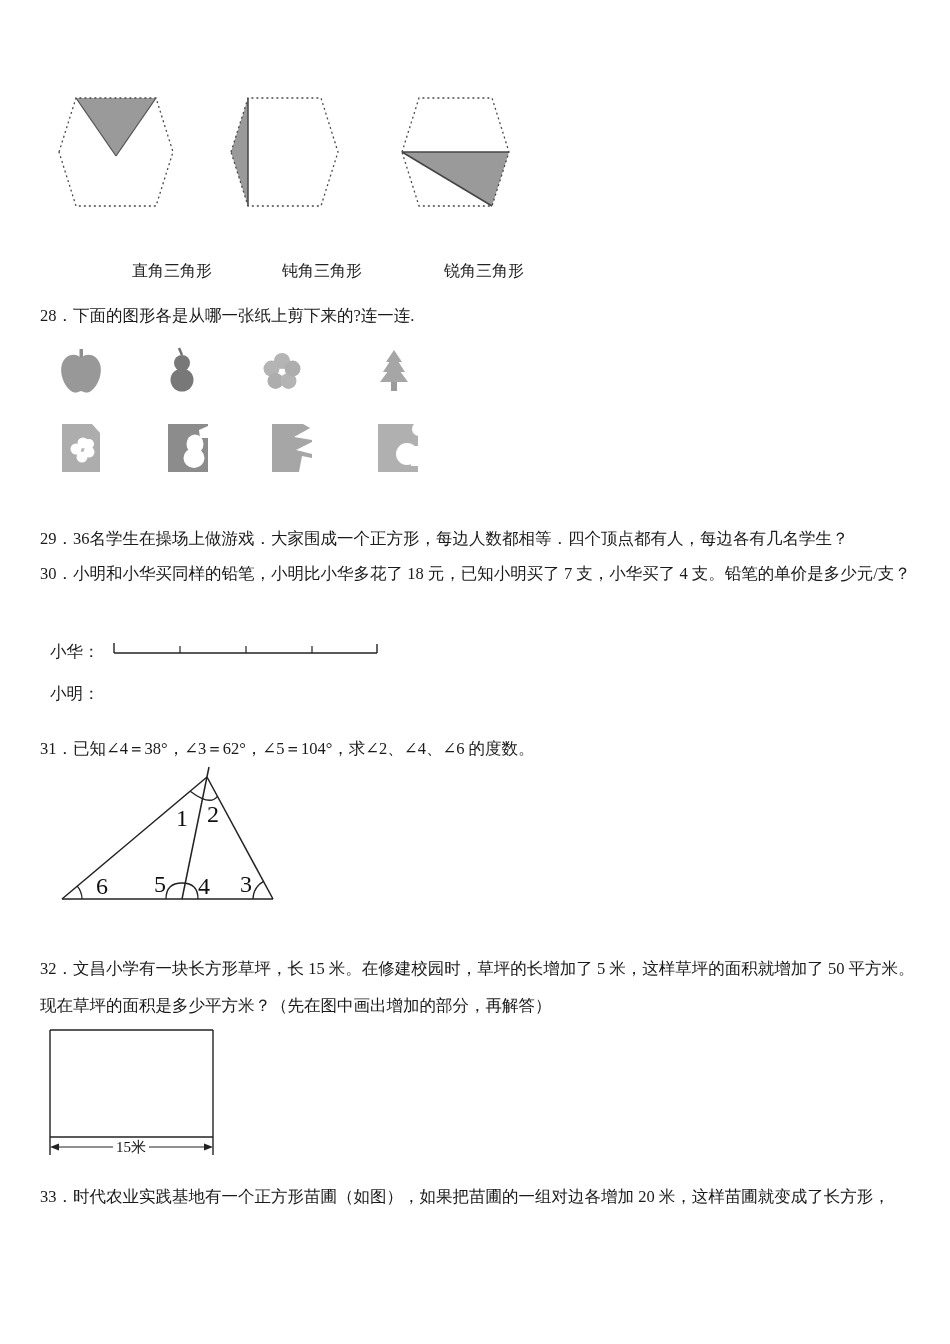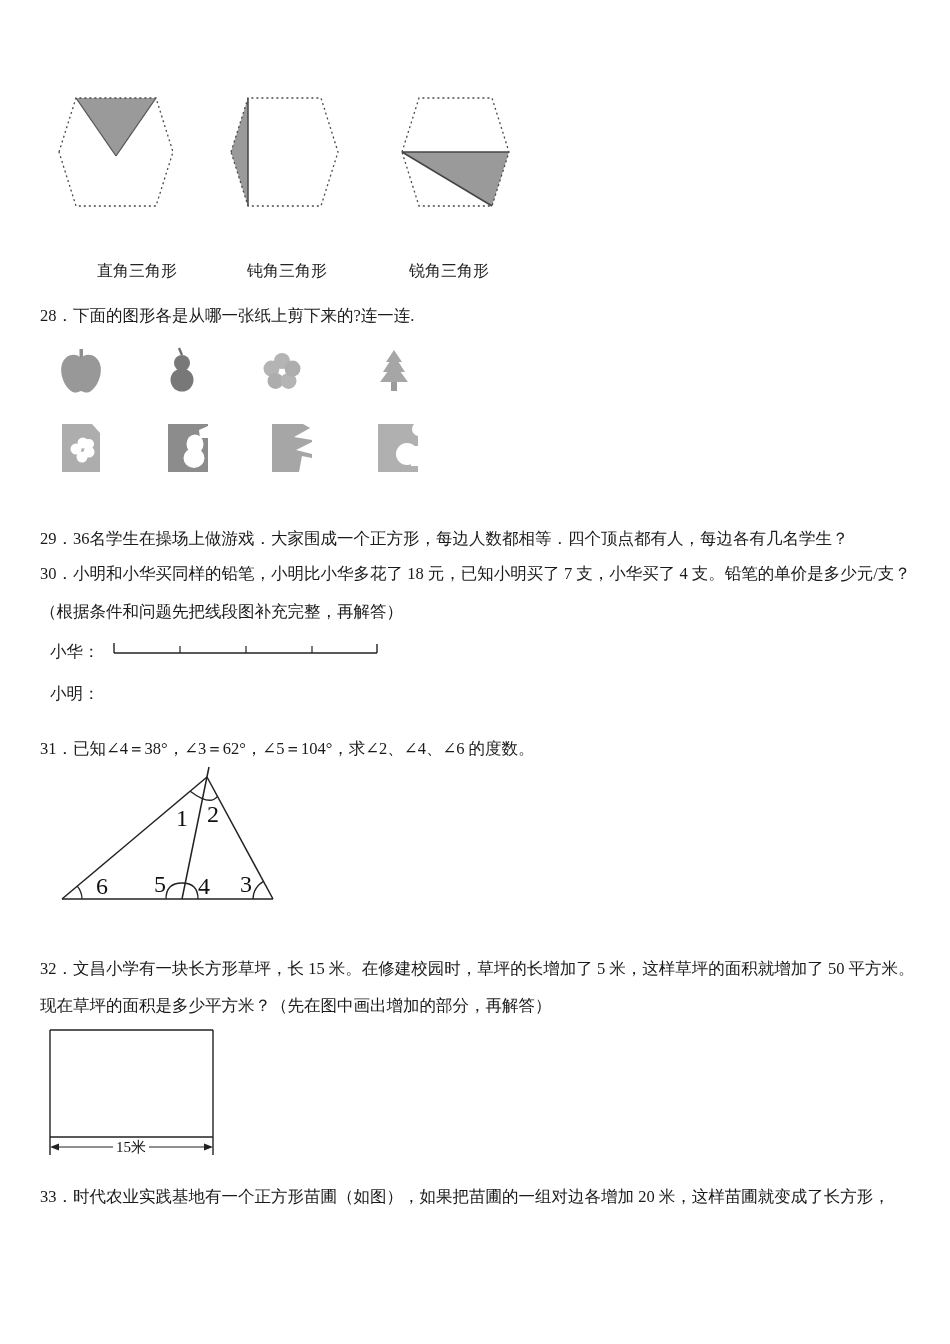--- a/index.html
+++ b/index.html
@@ -3,21 +3,21 @@
 <meta charset="utf-8">
 <style>
   html,body{margin:0;padding:0;background:#fff;}
   .page{
     position:relative;width:950px;height:1344px;background:#ffffff;
     font-family:"Liberation Serif","DejaVu Serif",serif;color:#1a1a1a;overflow:hidden;
   }
   .t{position:absolute;font-size:16.5px;white-space:nowrap;text-align:center;}
   .para{position:absolute;font-size:16.5px;line-height:37px;white-space:normal;font-family:Liberation Serif, serif;}
   .fig{position:absolute;}
-  .hexlabel{position:absolute;top:261px;width:150px;text-align:center;font-size:16px;color:#222;}
+  .hexlabel{position:absolute;top:261px;width:150px;text-align:right;font-size:16px;color:#222;}
   svg text{font-family:"Liberation Serif","DejaVu Serif",serif;}
 </style>
 </head>
 <body>
 
 <div class="page">
 
   <svg class="fig" style="left:40px;top:90px" width="480" height="200" viewBox="0 0 480 200">
 
     <g>
@@ -98,21 +98,20 @@
     <g>
       <rect x="333" y="84" width="40" height="48" fill="#b0b0b0"></rect>
       <circle cx="374" cy="89" r="7" fill="#ffffff"></circle>
       <circle cx="362" cy="114" r="11" fill="#ffffff"></circle>
       <rect x="366" y="106" width="7" height="20" fill="#ffffff"></rect>
     </g>
   </svg>
 
   <div class="t" style="left:40px;top:528px">29．36名学生在操场上做游戏．大家围成一个正方形，每边人数都相等．四个顶点都有人，每边各有几名学生？</div>
   <div class="t" style="left:40px;top:563px">30．小明和小华买同样的铅笔，小明比小华多花了 18 元，已知小明买了 7 支，小华买了 4 支。铅笔的单价是多少元/支？</div>
-  <div class="t" style="left:40px;top:601px">（根据条件和问题先把线段图补充完整，再解答）</div>
 
   <div class="t" style="left:50px;top:641px">小华：</div>
   <svg class="fig" style="left:105px;top:638px" width="285" height="22" viewBox="0 0 285 22">
     <line x1="9" y1="15" x2="272" y2="15" stroke="#222" stroke-width="1.4"></line>
     <line x1="9" y1="15" x2="9" y2="5" stroke="#222" stroke-width="1.4"></line>
     <line x1="75" y1="15" x2="75" y2="8" stroke="#222" stroke-width="1.2"></line>
     <line x1="141" y1="15" x2="141" y2="8" stroke="#222" stroke-width="1.2"></line>
     <line x1="207" y1="15" x2="207" y2="8" stroke="#222" stroke-width="1.2"></line>
     <line x1="272" y1="15" x2="272" y2="6" stroke="#222" stroke-width="1.4"></line>
   </svg>

